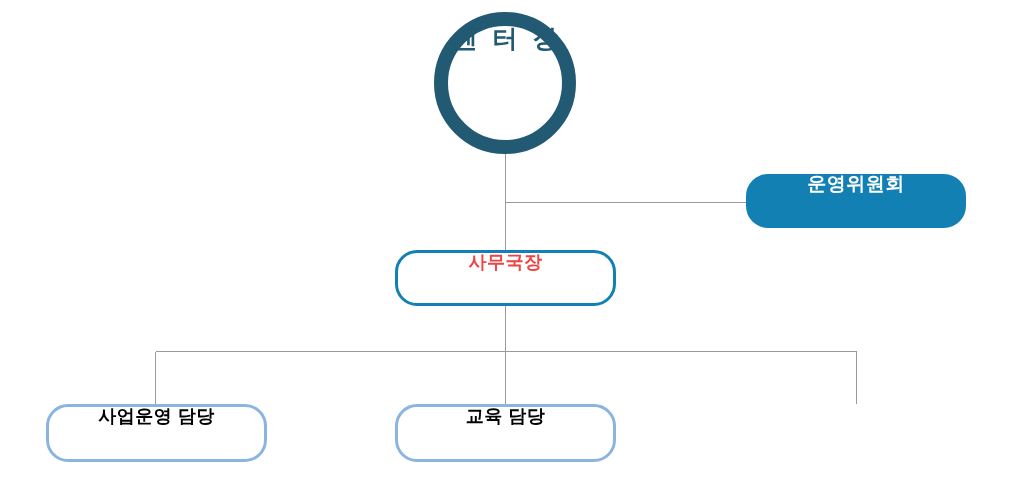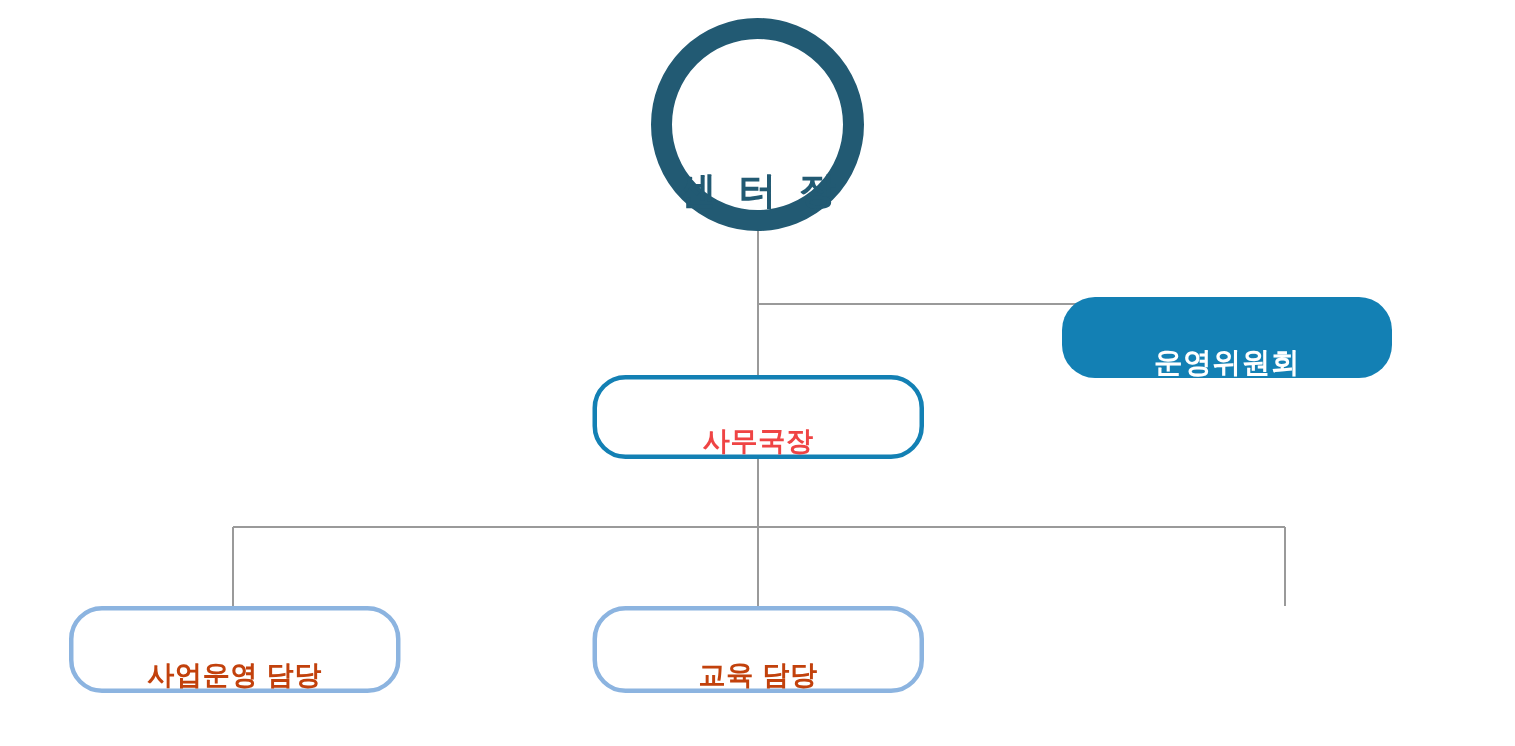--- a/index.html
+++ b/index.html
@@ -21,21 +21,21 @@
     position: absolute;
     left: 0;
     top: 0;
     width: 1010px;
     height: 497px;
   }
   .node {
     position: absolute;
     box-sizing: border-box;
     display: flex;
-    align-items: flex-end;
+    align-items: flex-start;
     justify-content: center;
     text-align: center;
   }
 
   
   .node-circle {
     left: 434px;
     top: 12px;
     width: 142px;
     height: 142px;
@@ -47,27 +47,26 @@
     color: #225a73;
     font-size: 25px;
     font-weight: bold;
     letter-spacing: 4px;
     text-indent: 4px;
     line-height: 1;
   }
 
   
   .node-filled {
-    left: 708px;
+    left: 746px;
     top: 174px;
     width: 220px;
     height: 54px;
     border-radius: 22px;
     background: #1380b4;
-    margin-top: 24px;
   }
   .node-filled .node-label {
     color: #ffffff;
     font-size: 19px;
     font-weight: bold;
     letter-spacing: 0.5px;
     line-height: 1;
   }
 
   
@@ -91,21 +90,21 @@
   
   .node-outline-light {
     top: 404px;
     width: 221px;
     height: 58px;
     border-radius: 22px;
     background: #ffffff;
     border: 3px solid #8cb4e0;
   }
   .node-outline-light .node-label {
-    color: #c2410c;
+    color: #000000;
     font-size: 18px;
     font-weight: bold;
     letter-spacing: 0.5px;
     line-height: 1;
   }
   .leaf-1 { left: 46px; }
   .leaf-2 { left: 395px; }
   .leaf-3 { left: 746px; }
 </style>
 </head>

